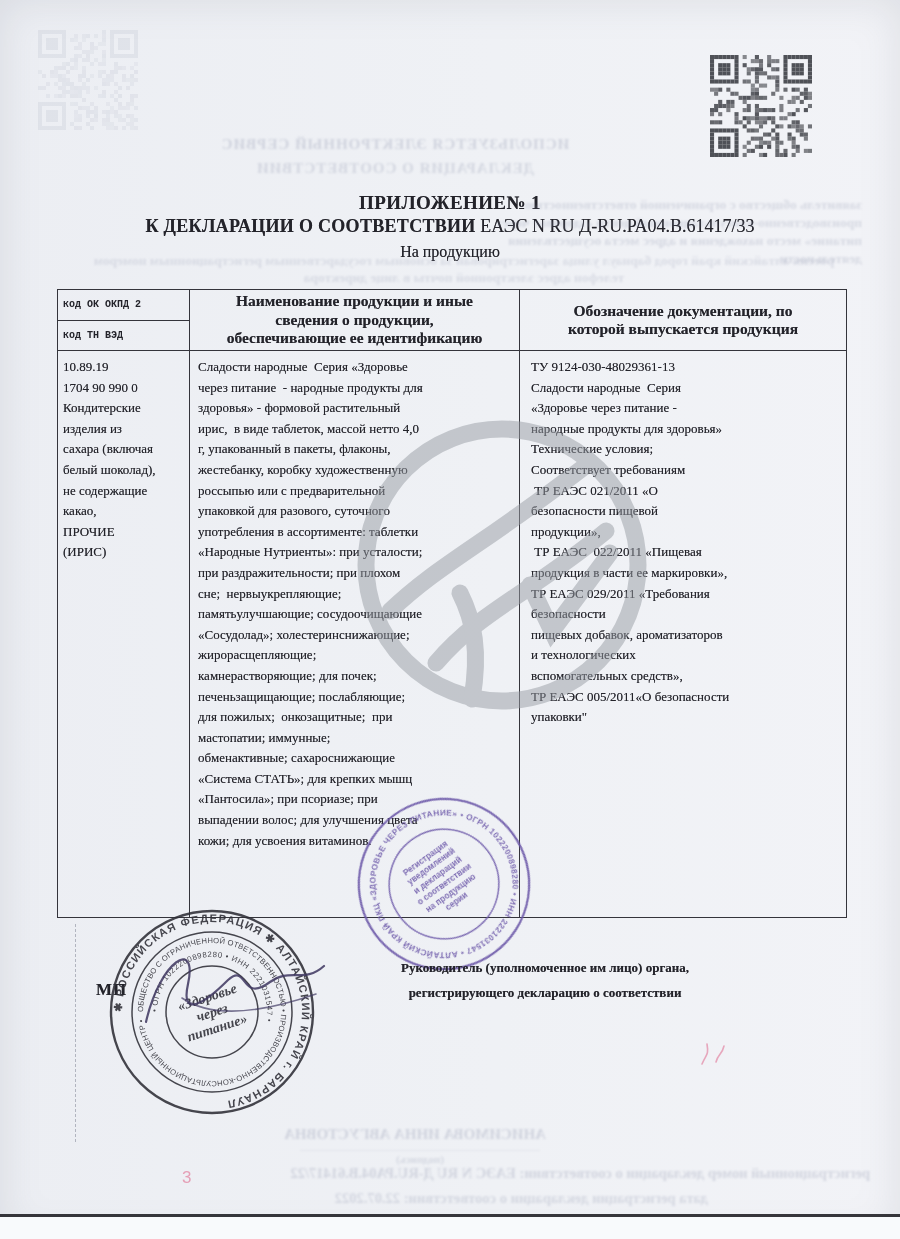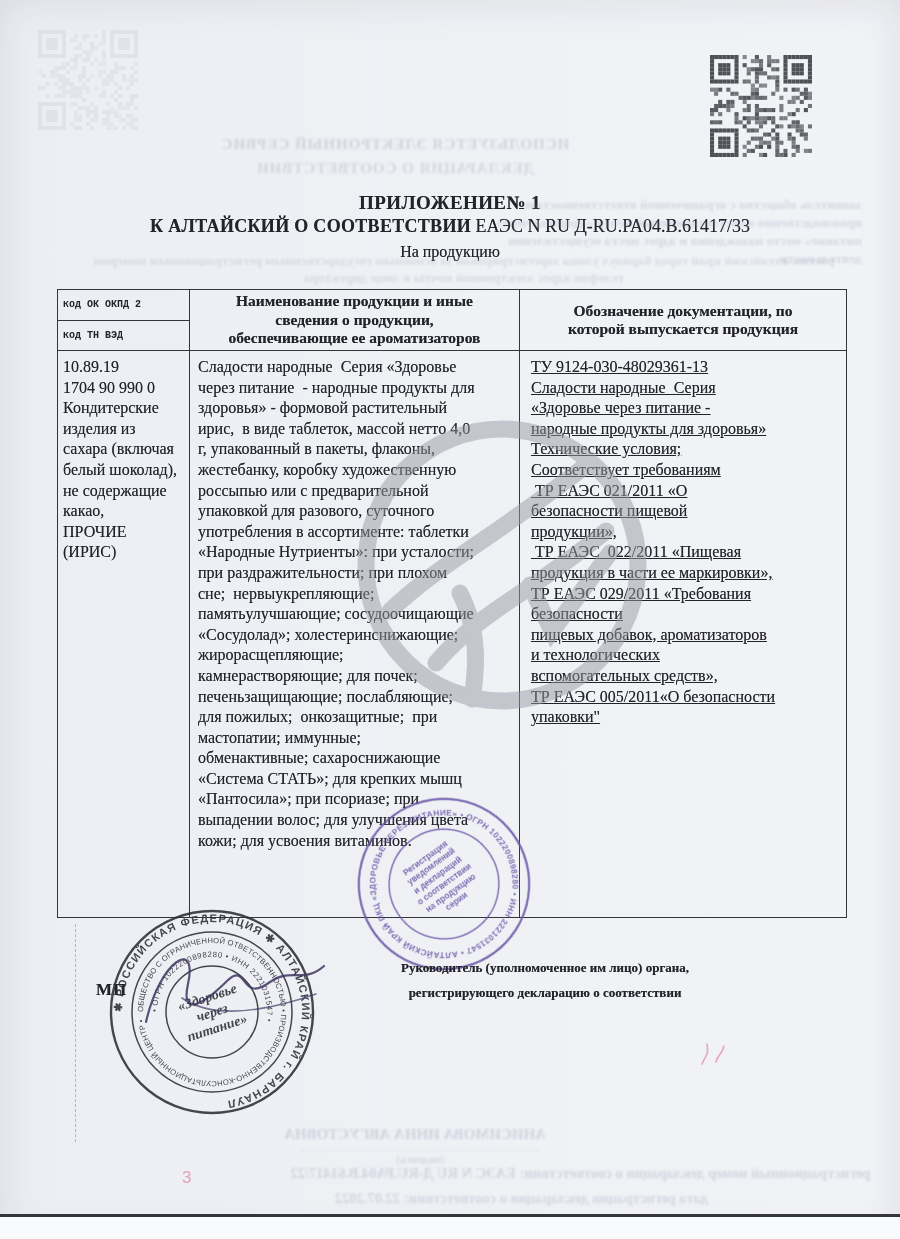--- a/index.html
+++ b/index.html
@@ -19,23 +19,23 @@
   .h2 b{letter-spacing:.3px;}
   .h3{top:243px;left:0;width:900px;font-size:16px;}
   
   .tbl{top:289px;left:57px;width:788px;height:627px;border:1.6px solid #34343b;
        display:grid;grid-template-columns:132px 330px 1fr;grid-template-rows:61px 1fr;}
   .tbl .hc{border-bottom:1.5px solid #34343b;font-weight:bold;font-size:15.5px;line-height:18.5px;
        display:flex;align-items:center;justify-content:center;}
   .tbl .c1h{display:flex;flex-direction:column;border-right:1.5px solid #34343b;border-bottom:1.5px solid #34343b;font-weight:bold;font-size:10px;font-family:Liberation Mono, monospace;}
   .tbl .c1h>div{flex:1;display:flex;align-items:center;padding-left:5px;}
   .tbl .c1h>div:first-child{border-bottom:1.5px solid #34343b;}
-  .tbl .bc{font-size:16px;line-height:20.6px;padding:6px 4px 6px 8px;}
+  .tbl .bc{font-size:13px;line-height:20.6px;padding:6px 4px 6px 8px;}
   .tbl .br{border-right:1.5px solid #34343b;}
-  .c3pad{padding-left:11px !important;text-decoration:underline;}
+  .c3pad{padding-left:11px !important;}
   
   .wm-brand{font-family:"Liberation Sans",sans-serif;font-weight:700;font-size:102px;
     color:#84888f;opacity:.58;letter-spacing:2px;line-height:1;pointer-events:none;}
   .wm-tag{font-family:"Liberation Sans",sans-serif;font-size:35px;color:#989da5;opacity:.6;
     letter-spacing:2px;pointer-events:none;}
   .wm-emblem{opacity:.5;pointer-events:none;}
   
   .sig-head{top:955px;left:255px;width:580px;font-size:13px;font-weight:bold;line-height:25px;}
   .mp{top:980px;left:84px;font-size:17px;font-weight:bold;letter-spacing:1px;margin-left:12px;}
   
@@ -642,35 +642,35 @@
         <rect x="16" y="96" width="4" height="4"></rect>
         <rect x="20" y="96" width="4" height="4"></rect>
         <rect x="24" y="96" width="4" height="4"></rect>
       </g>
     </svg>
 
   <div class="abs center ghost g1">ИСПОЛЬЗУЕТСЯ ЭЛЕКТРОННЫЙ СЕРВИС</div>
   <div class="abs center ghost g2">ДЕКЛАРАЦИЯ О СООТВЕТСТВИИ</div>
 
   <div class="abs center doc-text h1">ПРИЛОЖЕНИЕ№ 1</div>
-  <div class="abs center doc-text h2"><b>К АЛТАЙСКИЙ О СООТВЕТСТВИИ</b><span> ЕАЭС N RU Д-RU.РА04.В.61417/33</span></div>
+  <div class="abs center doc-text h2"><b>К ДЕКЛАРАЦИИ О СООТВЕТСТВИИ</b><span> ЕАЭС N RU Д-RU.РА04.В.61417/33</span></div>
   <div class="abs center doc-text h3">На продукцию</div>
 
   <div class="abs ghost gpar pre">заявитель общество с ограниченной ответственностью производственно-консультационный центр «здоровье через питание» место нахождения и адрес места осуществления деятельности</div>
   <div class="abs ghost gwide pre">россия алтайский край город барнаул улица зарегистрирован за основным государственным регистрационным номером
 телефон адрес электронной почты в лице директора</div>
 
   <div class="abs tbl">
     <div class="c1h">
       <div>код ОК ОКПД 2</div>
       <div>код ТН ВЭД</div>
     </div>
     <div class="hc br center pre doc-text">Наименование продукции и иные
 сведения о продукции,
-обеспечивающие ее ароматизаторов</div>
+обеспечивающие ее идентификацию</div>
     <div class="hc center pre doc-text">Обозначение документации, по
 которой выпускается продукция</div>
     <div class="bc br pre doc-text" style="padding-left:5px;">10.89.19
 1704 90 990 0
 Кондитерские
 изделия из
 сахара (включая
 белый шоколад),
 не содержащие
 какао,

